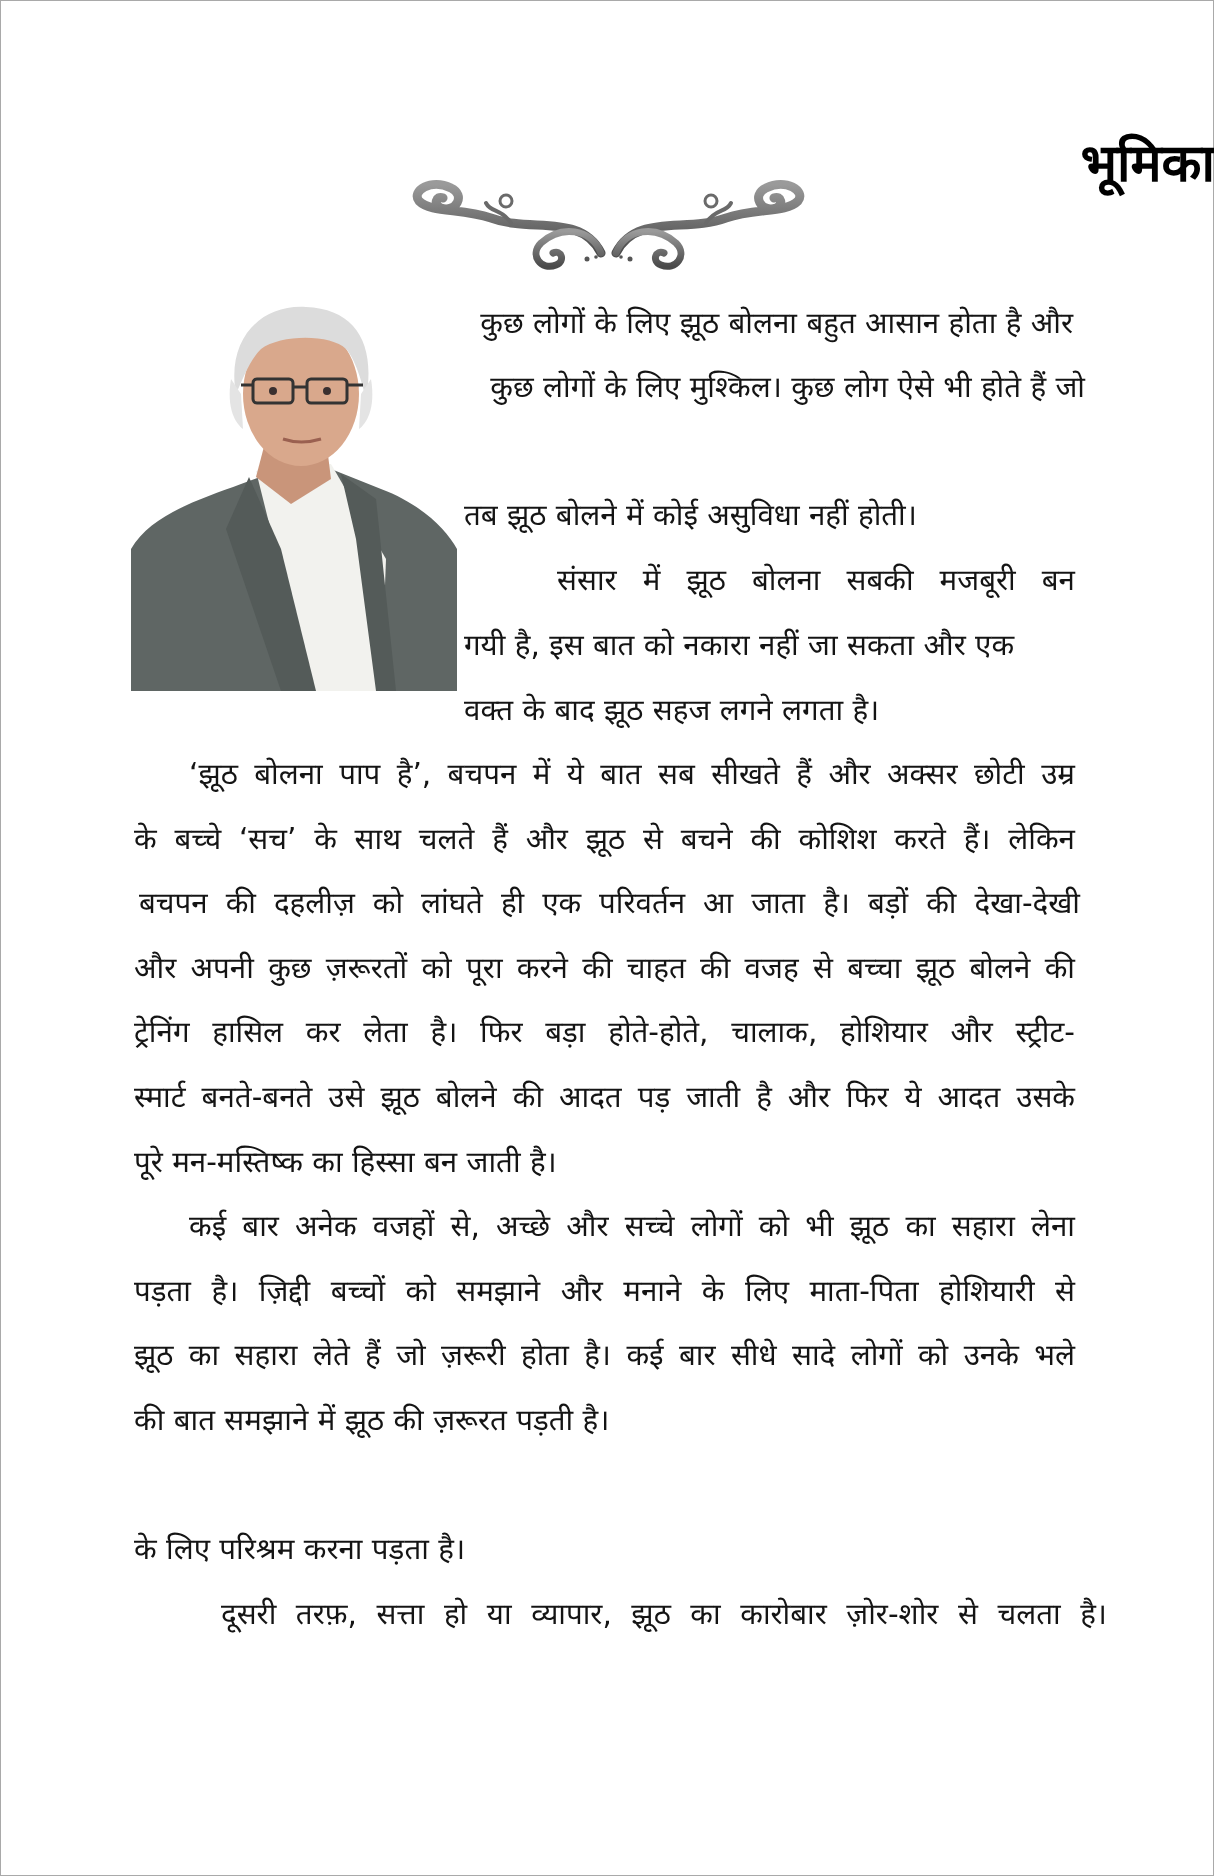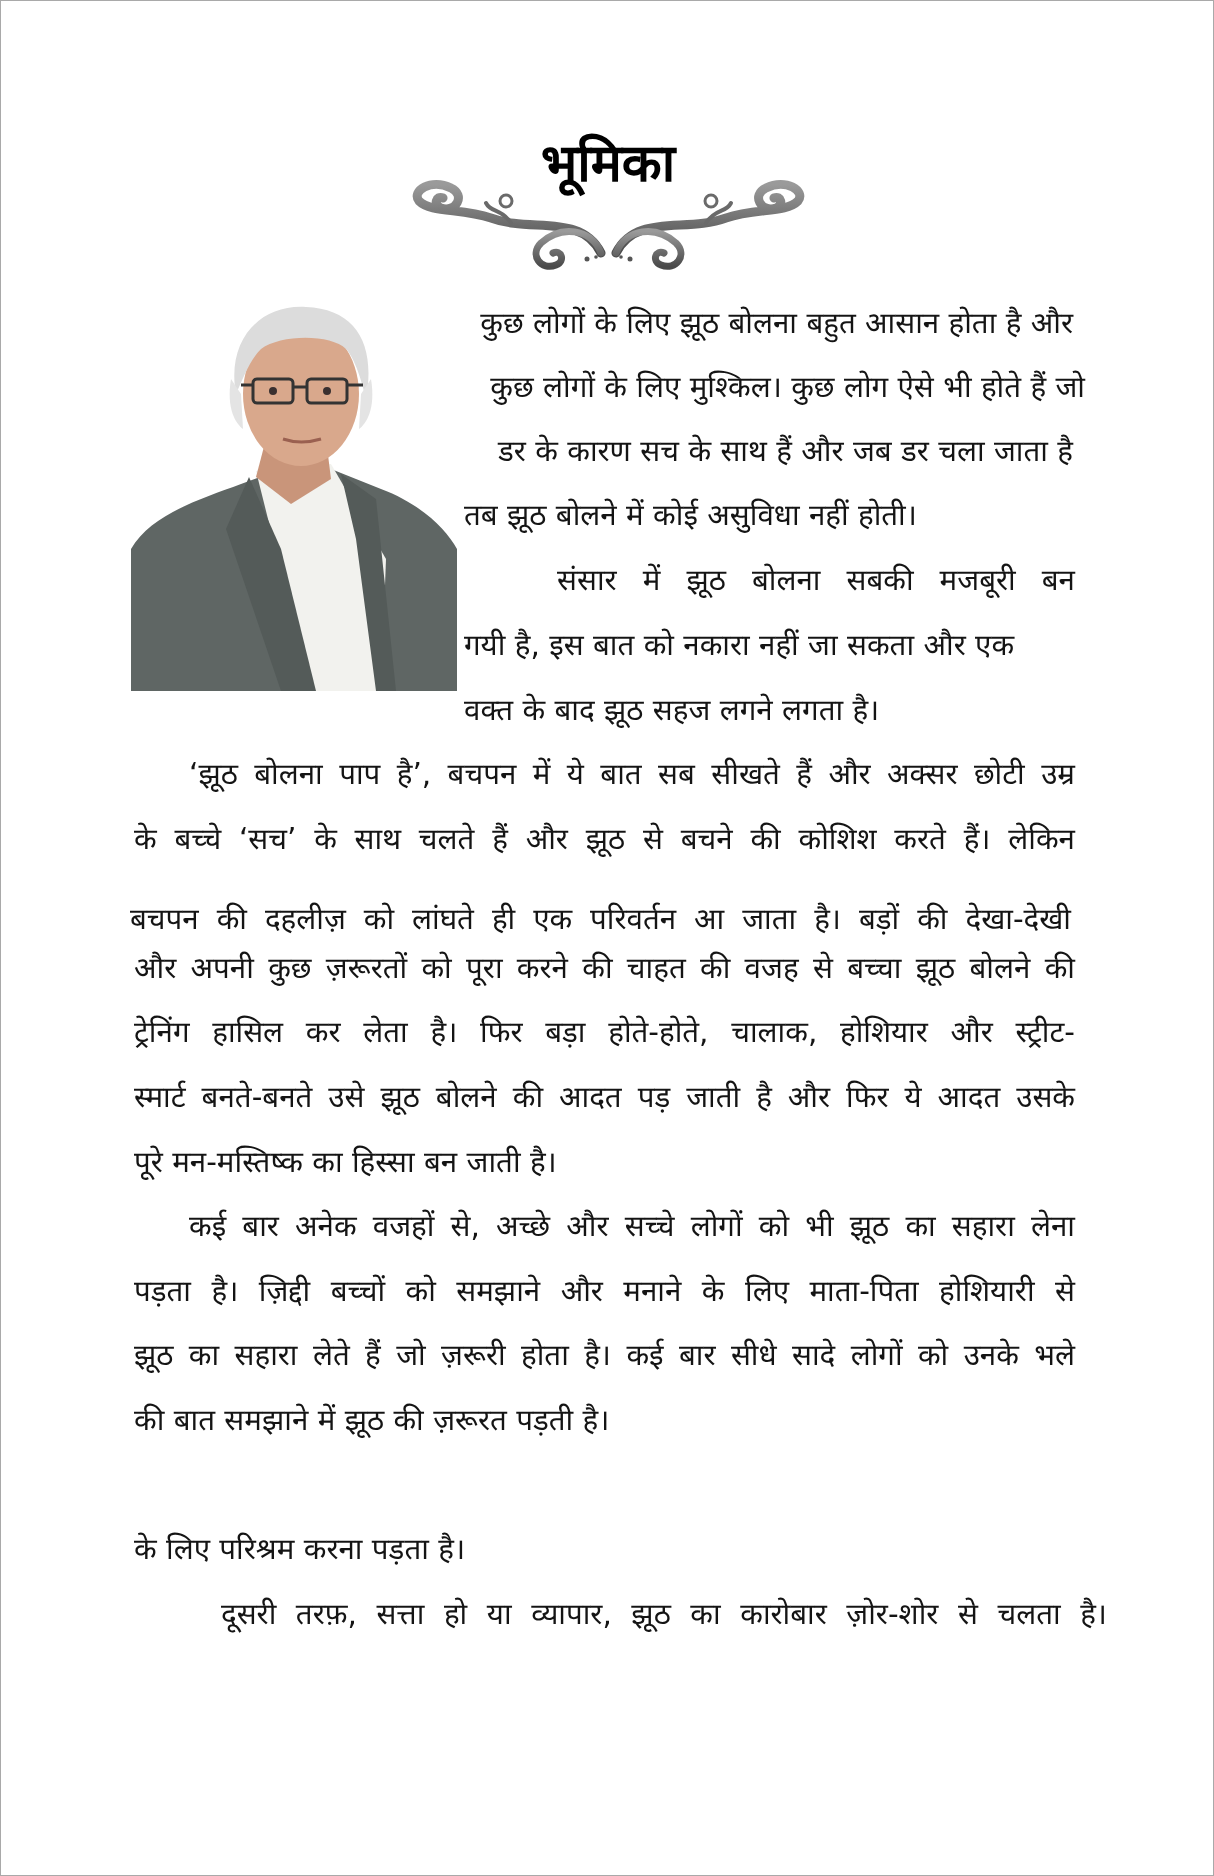--- a/index.html
+++ b/index.html
@@ -5,21 +5,21 @@
   html, body { margin: 0; padding: 0; background: #ffffff; }
   body { width: 1214px; height: 1876px; position: relative; overflow: hidden; }
   .page {
     position: absolute; left: 0; top: 0; width: 1212px; height: 1874px;
     border: 1px solid #a9a9a9; background: #ffffff;
     font-family: "DejaVu Sans", "Liberation Sans", sans-serif;
     color: #111111;
   }
   .title {
     position: absolute; left: 0; width: 1214px; top: 132px;
-    text-align: center; font-size: 52px; font-weight: bold; color: #000;
+    text-align: right; font-size: 52px; font-weight: bold; color: #000;
     line-height: 60px;
   }
   .ornament { position: absolute; left: 410px; top: 172px; width: 395px; height: 100px; }
   .photo {
     position: absolute; left: 130px; top: 298px; width: 326px; height: 392px;
     overflow: hidden; background: #ffffff;
   }
   .line {
     position: absolute; font-size: 29.5px; line-height: 40px; white-space: nowrap;
     color: #141414;
@@ -85,30 +85,29 @@
       <line x1="216" y1="86" x2="232" y2="86" stroke="#333" stroke-width="3"></line>
       <circle cx="142" cy="92" r="4" fill="#3a3030"></circle>
         <circle cx="196" cy="92" r="4" fill="#3a3030"></circle>
 
       <path d="M152,140 Q170,146 190,140" fill="none" stroke="#9a6050" stroke-width="3"></path>
     </svg>
   </div>
 
   <div class="line wrap-right" style="top:302px; right:140px;">कुछ लोगों के लिए झूठ बोलना बहुत आसान होता है और</div>
   <div class="line wrap-right" style="top:366px; right:128px;">कुछ लोगों के लिए मुश्किल। कुछ लोग ऐसे भी होते हैं जो</div>
-  <div class="line wrap-right" style="top:430px; right:140px;">डर के कारण सच के साथ हैं और जब डर चला जाता है</div>
   <div class="line" style="top:494px; left:463px;text-align:right;">तब झूठ बोलने में कोई असुविधा नहीं होती।</div>
 
   <div class="line just" style="top:559px; left:556px; width:518px;">संसार में झूठ बोलना सबकी मजबूरी बन</div>
   <div class="line" style="top:624px; left:463px;">गयी है, इस बात को नकारा नहीं जा सकता और एक</div>
   <div class="line" style="top:689px; left:463px;">वक्त के बाद झूठ सहज लगने लगता है।</div>
 
   <div class="line just" style="top:753px; left:188px; width:886px;">‘झूठ बोलना पाप है’, बचपन में ये बात सब सीखते हैं और अक्सर छोटी उम्र</div>
   <div class="line just" style="top:818px; left:133px; width:941px;">के बच्चे ‘सच’ के साथ चलते हैं और झूठ से बचने की कोशिश करते हैं। लेकिन</div>
-  <div class="line just" style="top:882px; left:129px; width:941px;margin-top:16px;">बचपन की दहलीज़ को लांघते ही एक परिवर्तन आ जाता है। बड़ों की देखा-देखी</div>
+  <div class="line just" style="top:882px; left:138px; width:941px;">बचपन की दहलीज़ को लांघते ही एक परिवर्तन आ जाता है। बड़ों की देखा-देखी</div>
   <div class="line just" style="top:947px; left:133px; width:941px;">और अपनी कुछ ज़रूरतों को पूरा करने की चाहत की वजह से बच्चा झूठ बोलने की</div>
   <div class="line just" style="top:1011px; left:133px; width:941px;">ट्रेनिंग हासिल कर लेता है। फिर बड़ा होते-होते, चालाक, होशियार और स्ट्रीट-</div>
   <div class="line just" style="top:1076px; left:133px; width:941px;">स्मार्ट बनते-बनते उसे झूठ बोलने की आदत पड़ जाती है और फिर ये आदत उसके</div>
   <div class="line" style="top:1141px; left:133px;">पूरे मन-मस्तिष्क का हिस्सा बन जाती है।</div>
 
   <div class="line just" style="top:1205px; left:188px; width:886px;">कई बार अनेक वजहों से, अच्छे और सच्चे लोगों को भी झूठ का सहारा लेना</div>
   <div class="line just" style="top:1270px; left:133px; width:941px;">पड़ता है। ज़िद्दी बच्चों को समझाने और मनाने के लिए माता-पिता होशियारी से</div>
   <div class="line just" style="top:1334px; left:133px; width:941px;">झूठ का सहारा लेते हैं जो ज़रूरी होता है। कई बार सीधे सादे लोगों को उनके भले</div>
   <div class="line" style="top:1399px; left:133px;">की बात समझाने में झूठ की ज़रूरत पड़ती है।</div>
 

